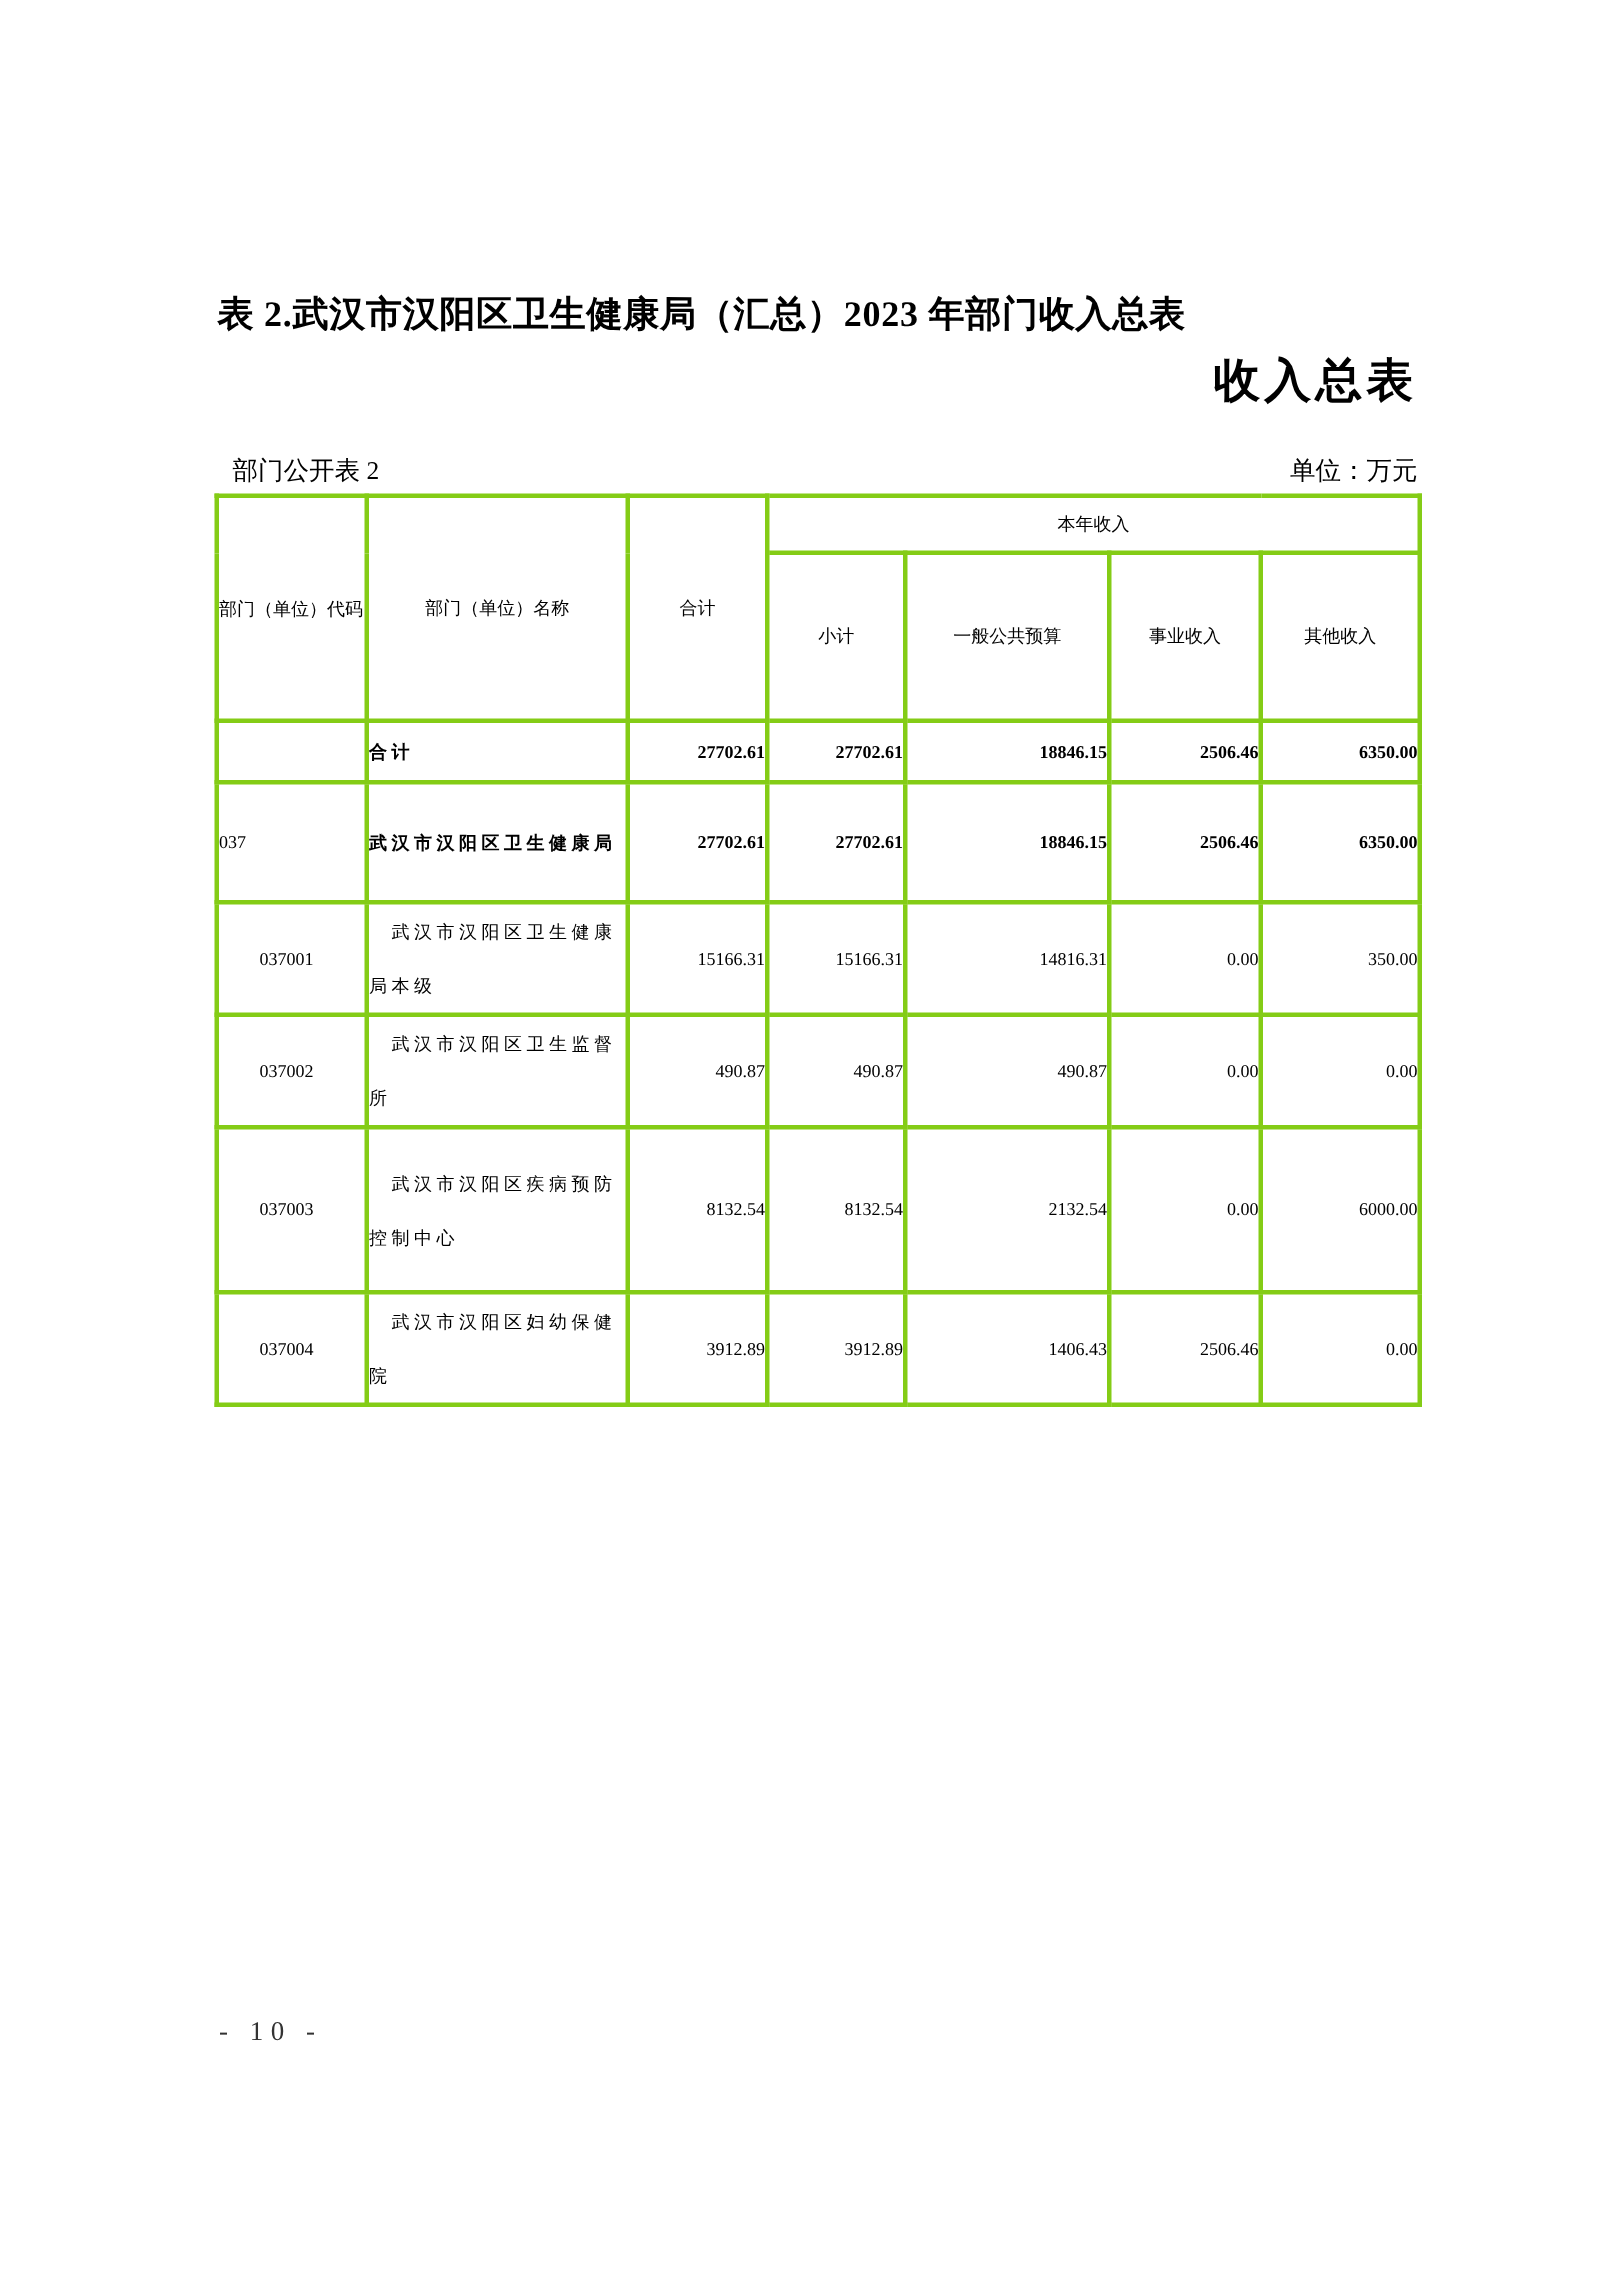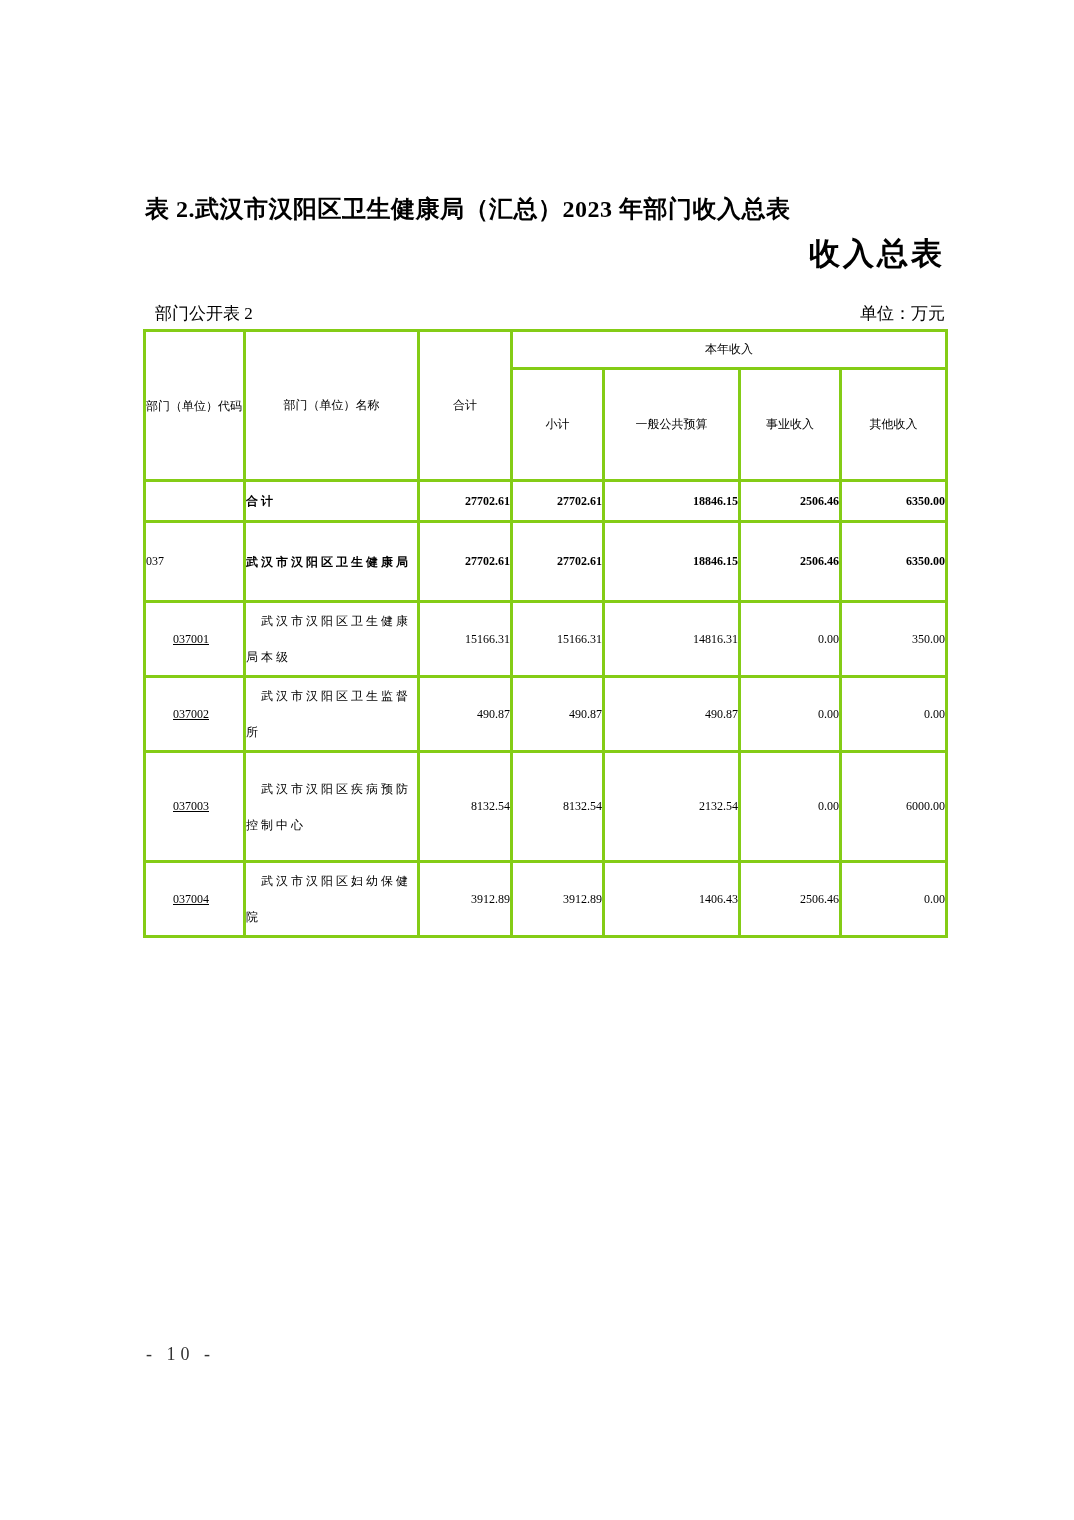--- a/index.html
+++ b/index.html
@@ -63,21 +63,21 @@
     padding-right: 6px;
     line-height: 44px;
   }
   .th-center { text-align: center; }
   tr.hrow1 { height: 38px; }
   tr.hrow2 { height: 112px; }
   .cell-code {
     text-align: left;
     padding-left: 9px;
   }
-  .cell-code.sub { padding-left: 27px; text-decoration: underline; }
+  .cell-code.sub { padding-left: 27px; }
   .cell-name {
     text-align: left;
     padding-left: 13px;
     padding-right: 9px;
     letter-spacing: 3px;
     line-height: 36px;
   }
   .cell-name.indent { text-indent: 15px; }
   .cell-num {
     text-align: right;

